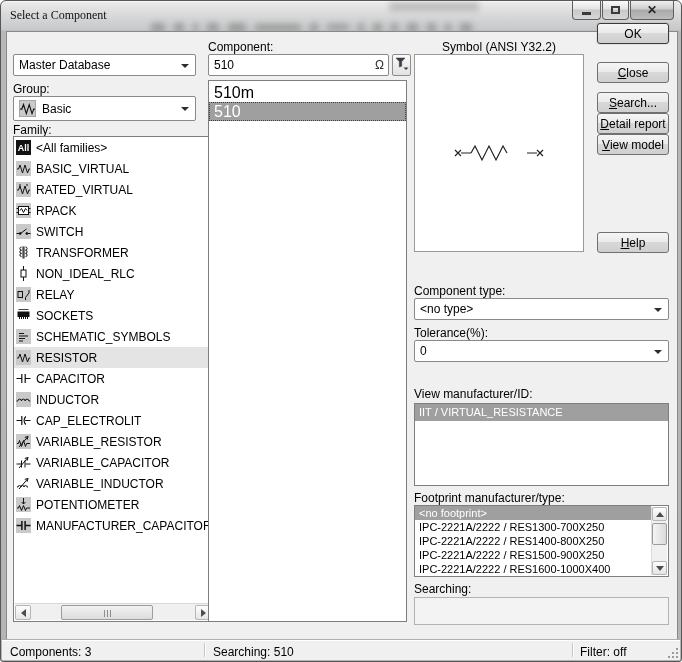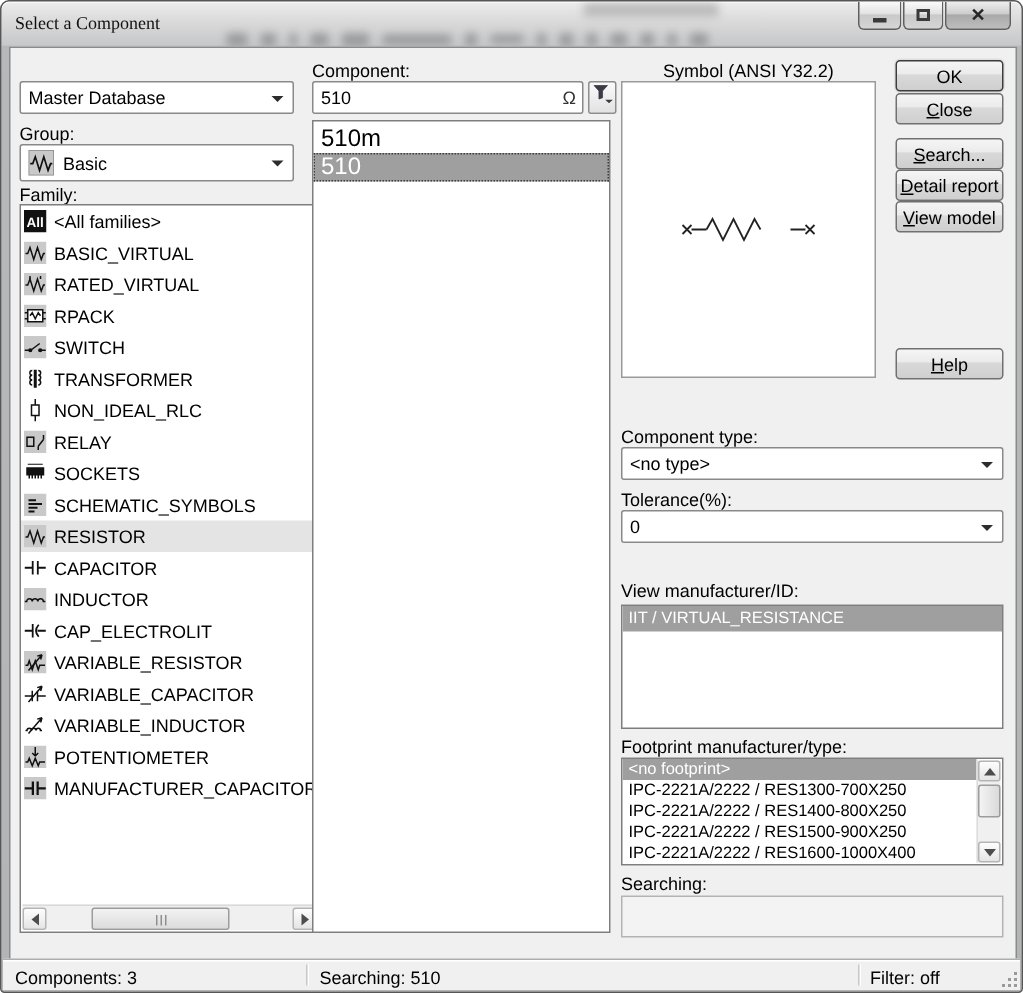--- a/index.html
+++ b/index.html
@@ -383,21 +383,21 @@
       <g stroke="#222" fill="none" stroke-width="1.2">
         <path d="M4 9l6 6M10 9l-6 6"></path>
         <path d="M10 12h10"></path>
         <path d="M20 12l4-7 7 14 7-14 7 14 7-14 4 7"></path>
         <path d="M76 12h10"></path>
         <path d="M86 9l6 6M92 9l-6 6"></path>
       </g>
     </svg>
   </div>
 
-  <div class="btn btn-default" style="left:596px;top:39px;">
+  <div class="btn btn-default" style="left:596px;top:22px;">
       <span class="t">OK</span>
     </div>
   <div class="btn btn-u" style="left:596px;top:61px;">
       <span class="t">Close</span>
     </div>
   <div class="btn btn-u" style="left:596px;top:91px;">
       <span class="t">Search...</span>
     </div>
   <div class="btn btn-u" style="left:596px;top:112px;">
       <span class="t">Detail report</span>

